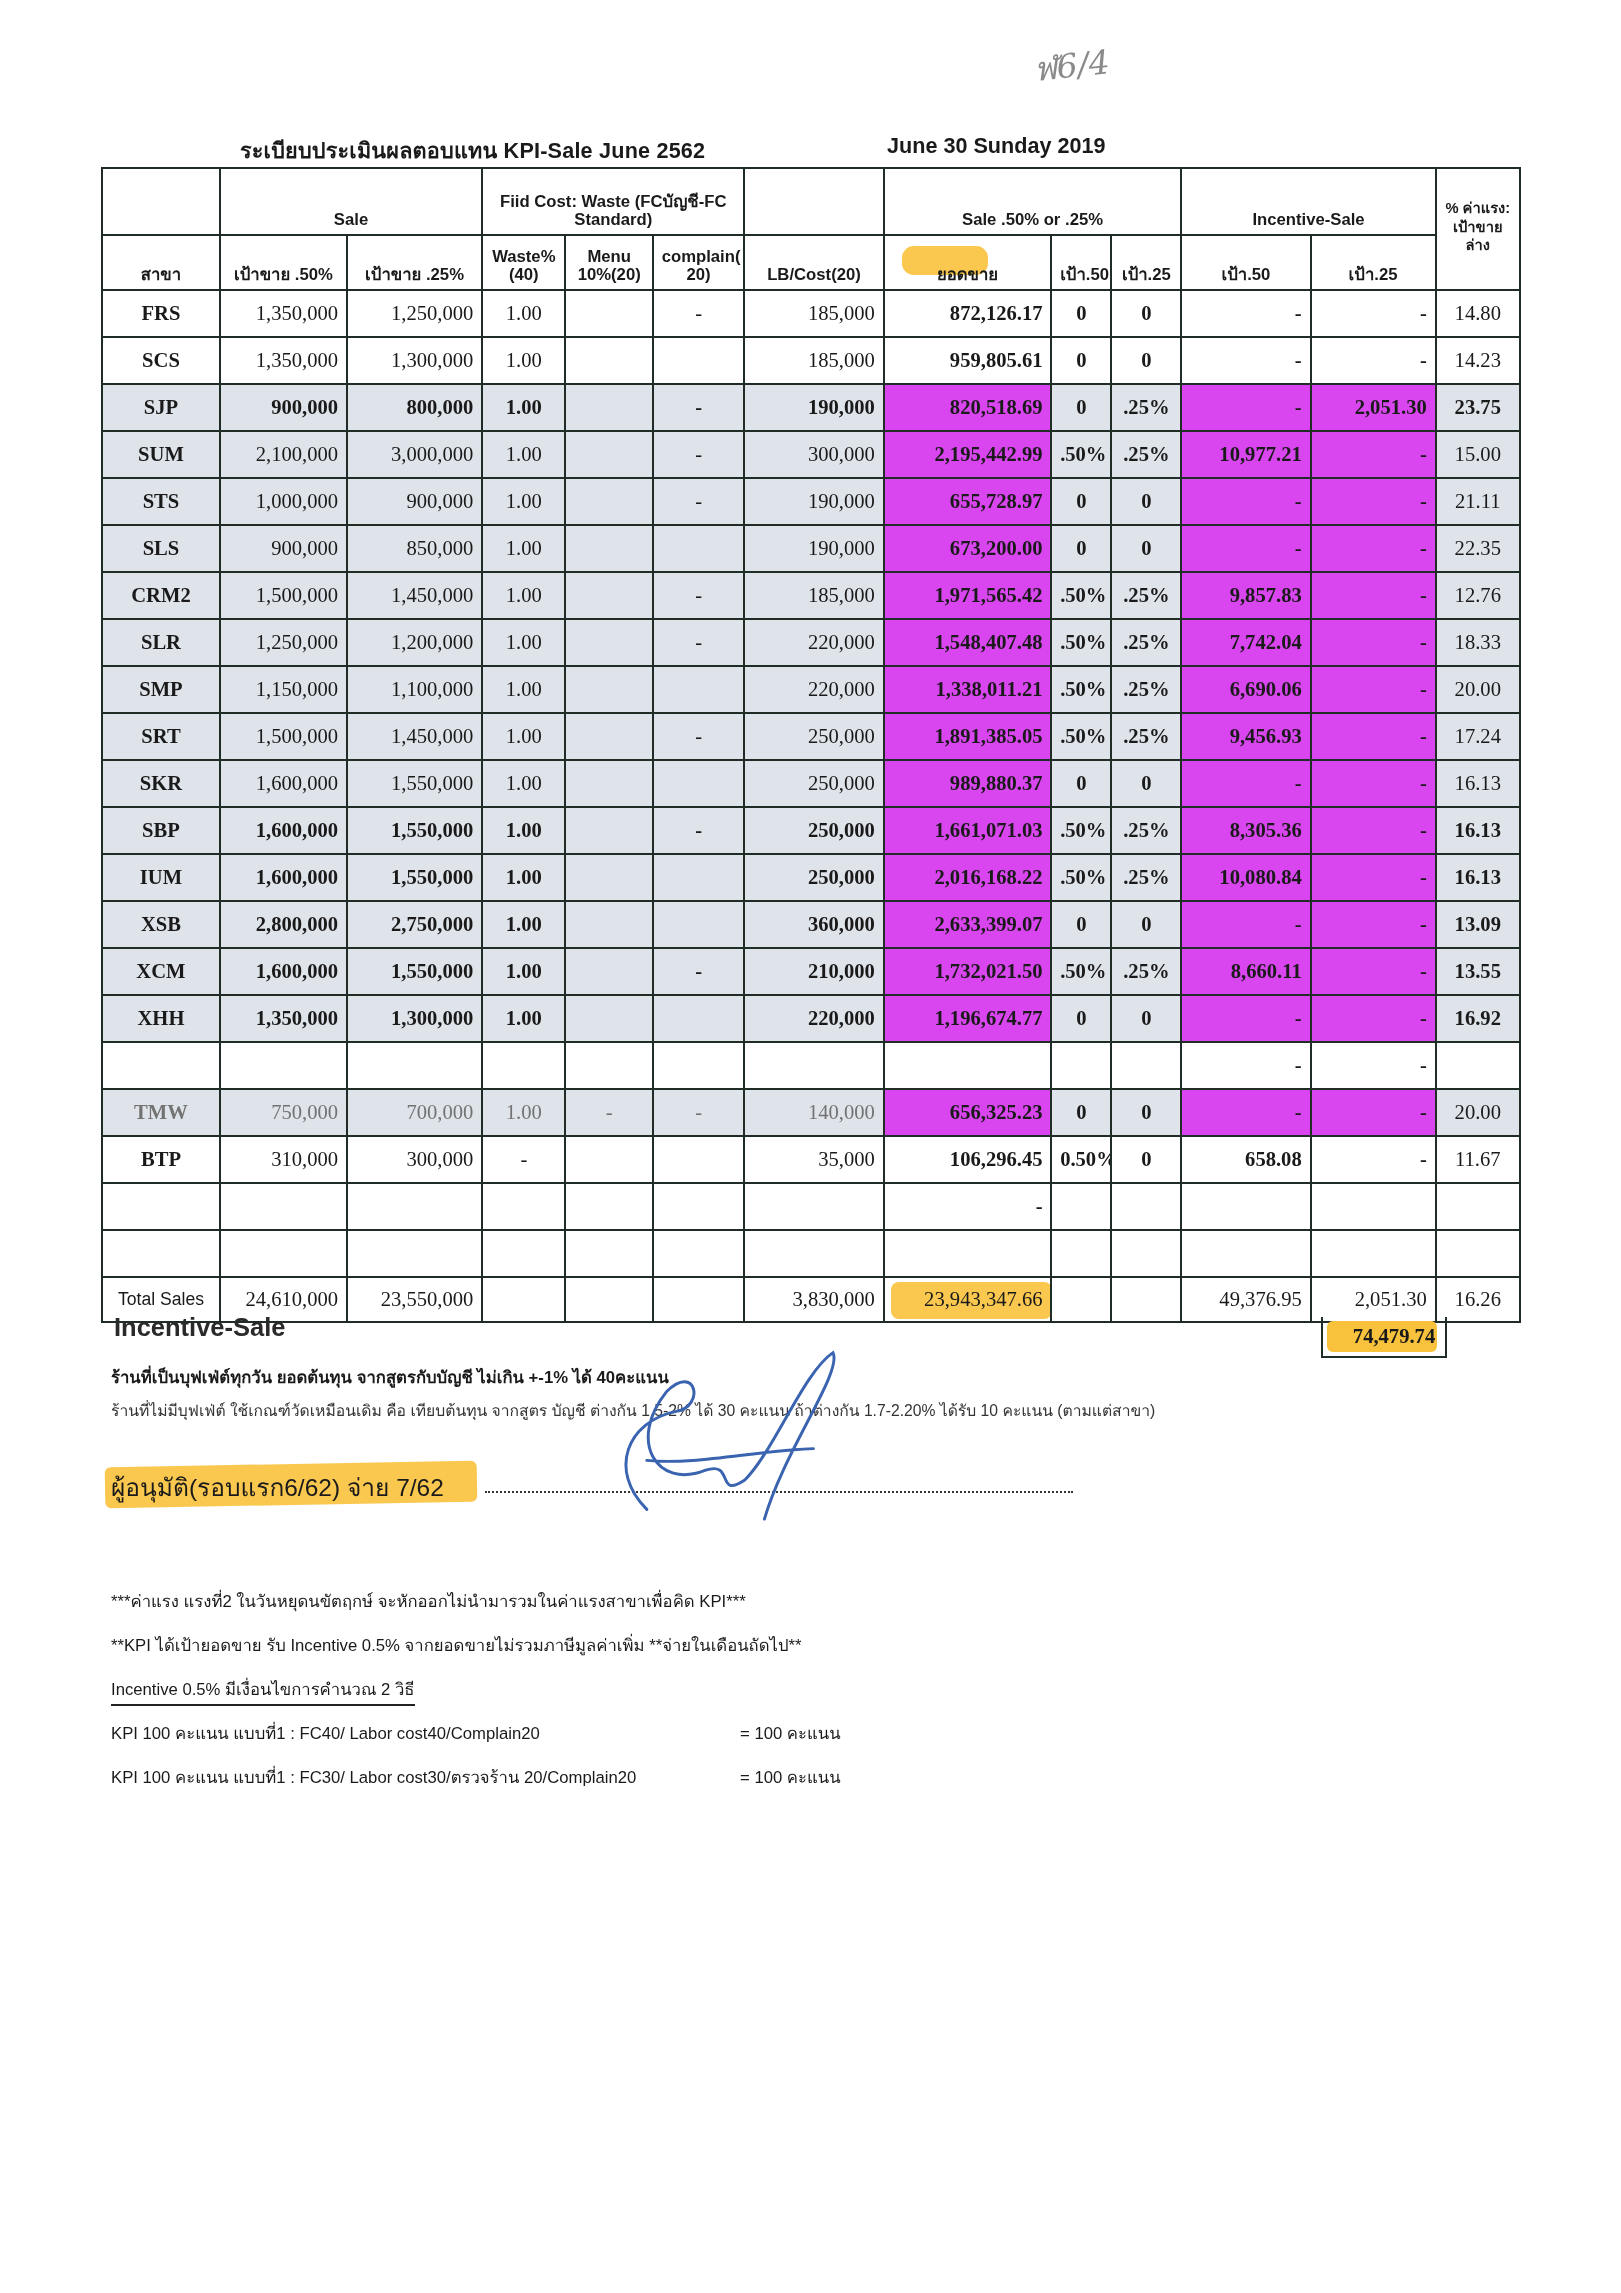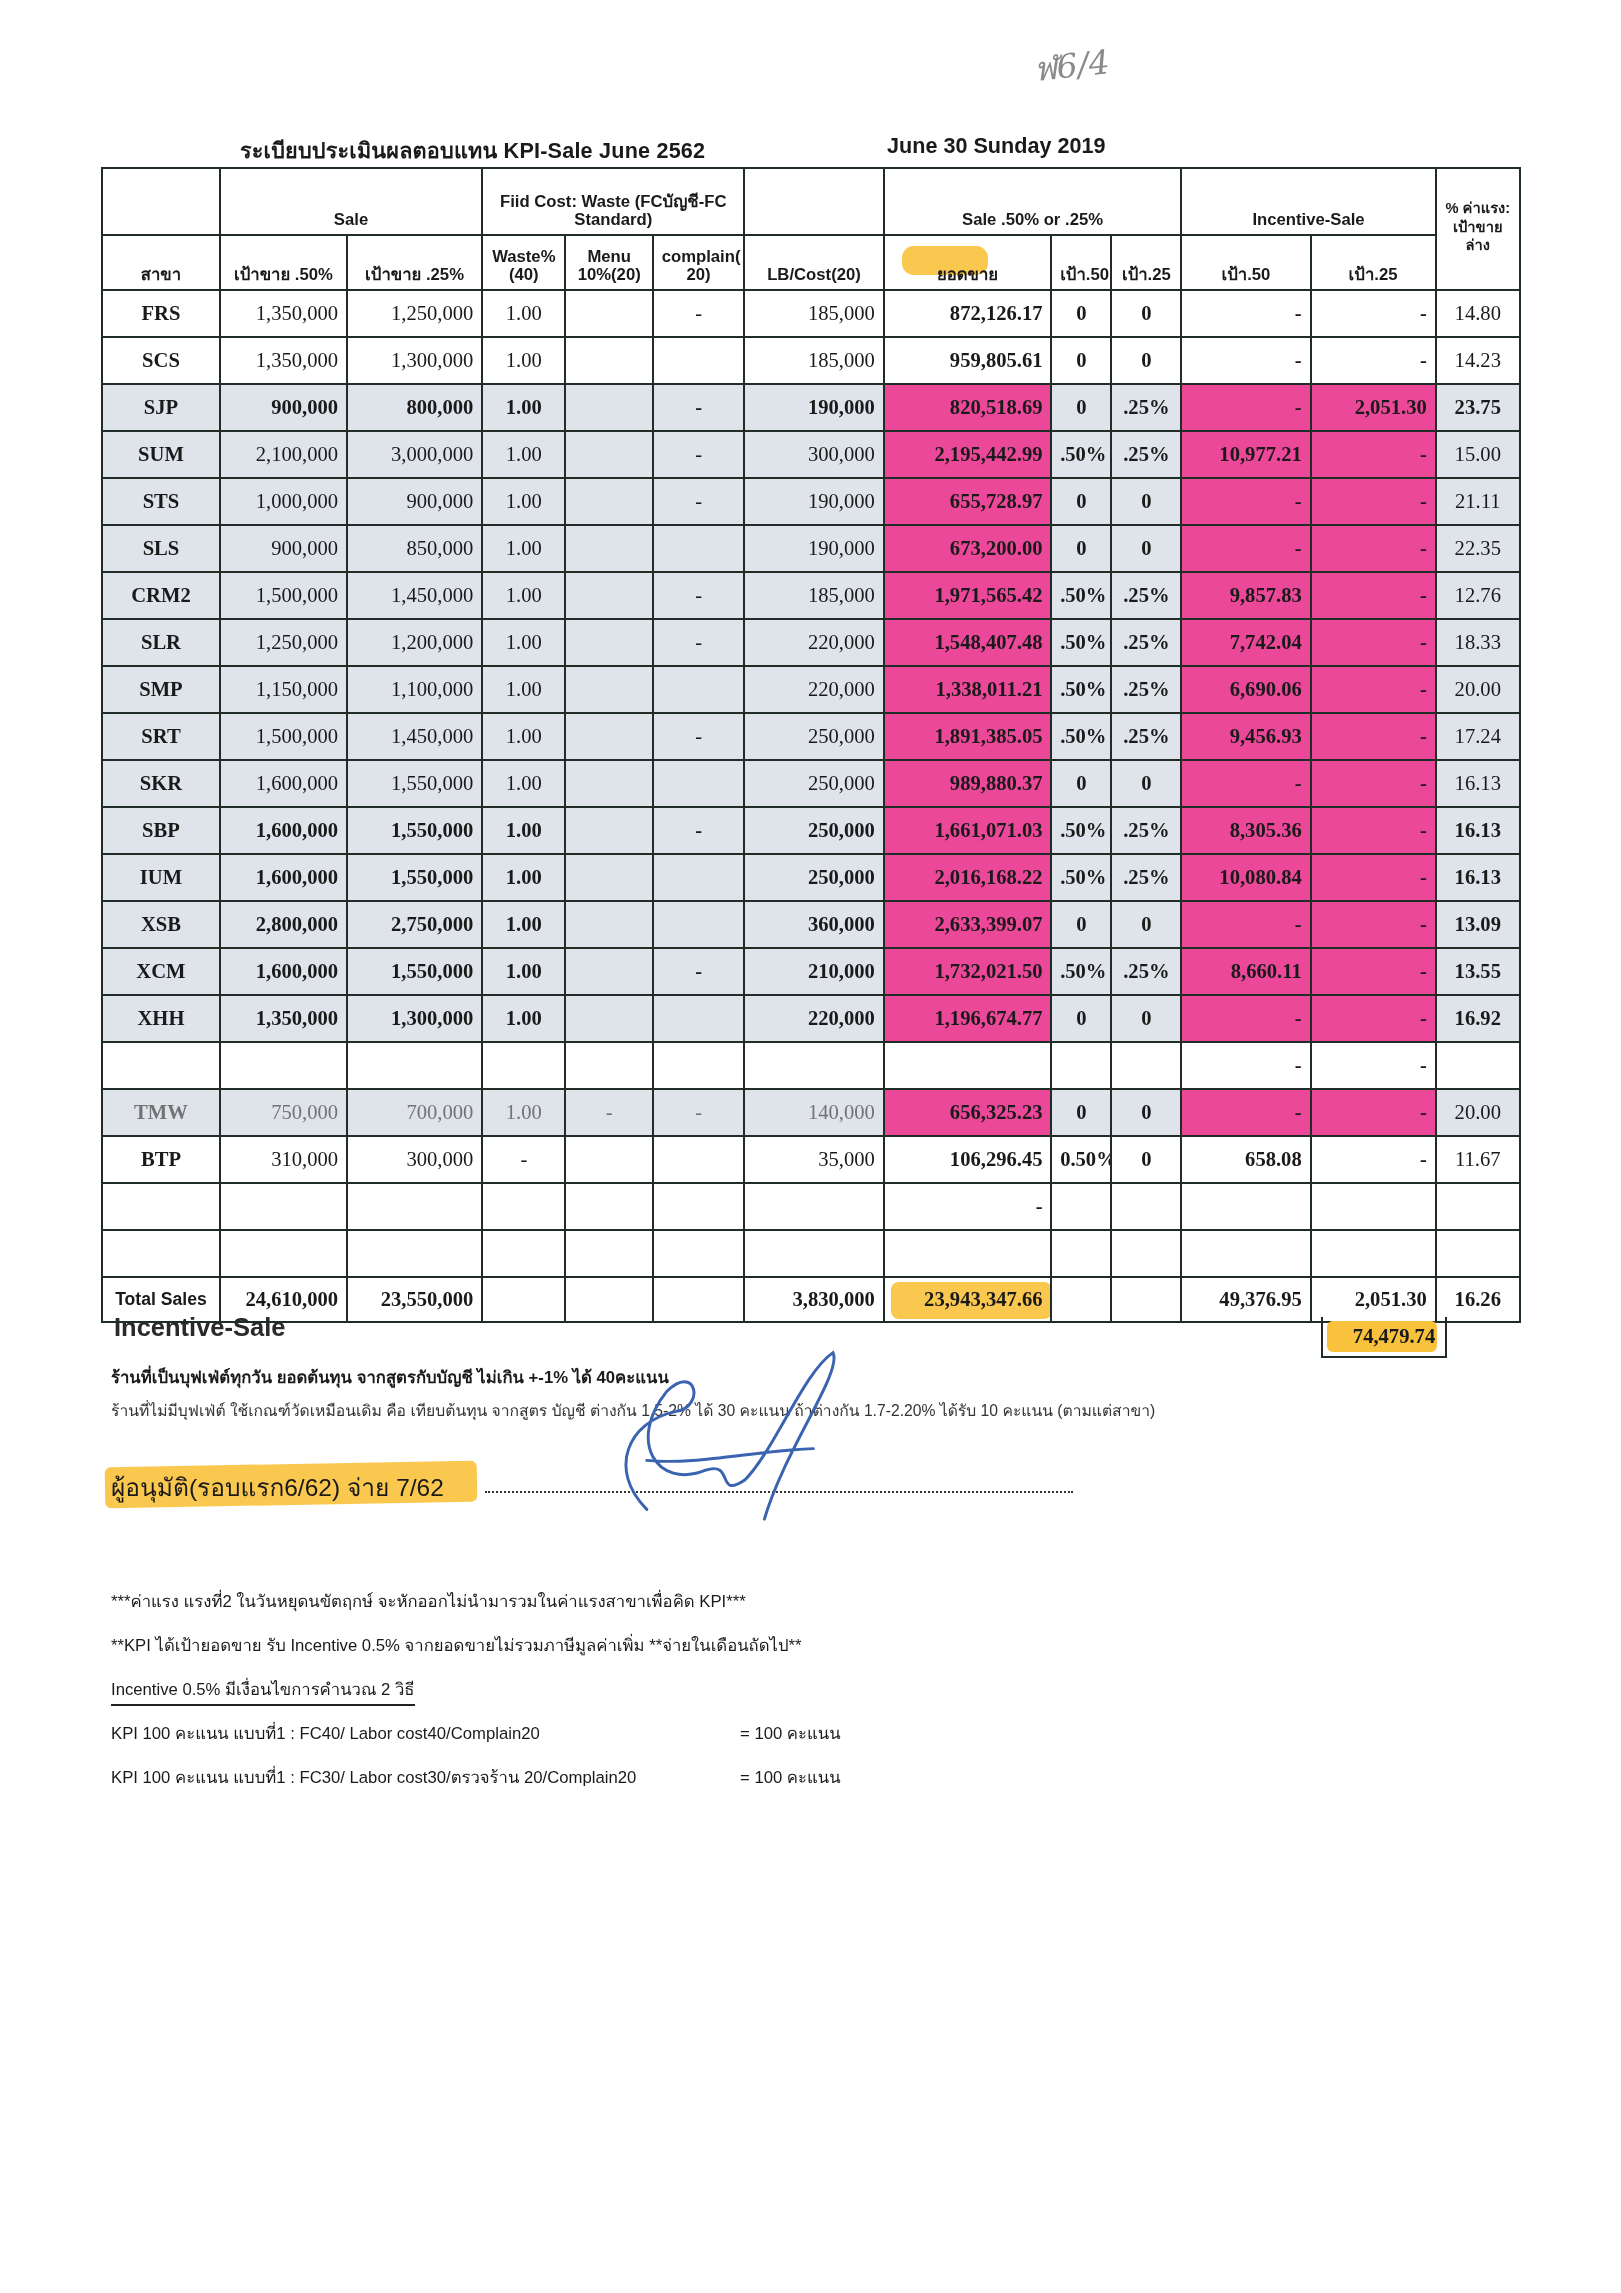--- a/index.html
+++ b/index.html
@@ -26,24 +26,24 @@
   th.yod .hl { position:absolute; left:17.6px; top:9.8px; width:86px; height:29px; background:#f9c23c;
                border-radius:11.8px; opacity:0.9; }
   th.yod span.t { position:relative; }
 
   td.branch { font-family:"Liberation Sans", sans-serif; font-weight:bold; text-align:center; font-size:18.6px; }
   td.branch.serif { font-family:"Liberation Serif", serif; }
   td.num { text-align:right; }
   td.ctr { text-align:center; }
   td.b { font-weight:bold; }
   tr.shade td { background:#dfe3ea; }
-  tr.shade td.white { background:#ec4899; }
+  tr.shade td.white { background:#d946ef; }
   td.dash-b { border-bottom:2px dashed #1f2d26 !important; }
   td.light { color:#737373; }
-  tr.total td { font-weight:bold; height:43px; }
+  tr.total td { font-weight:normal; height:43px; }
   tr.total td.label { font-family:"Liberation Sans", sans-serif; font-size:17.6px; text-align:center; padding:0 2px; }
   td.hlcell { position:relative; }
   td.hlcell .hl { position:absolute; left:5.9px; right:-2px; top:3.9px; bottom:2px; background:#f9c23c;
                   border-radius:7.8px; opacity:0.9; }
   td.hlcell span.t { position:relative; }
 
   .grand-box { position:absolute; left:1321px; top:1317px; width:122px; height:39px;
                border:2.9px solid #1f2d26; border-top:none; font-family:"Liberation Serif", serif;
                font-weight:bold; font-size:20.6px; }
   .grand-box .hl { position:absolute; left:3.9px; top:3.9px; width:110px; height:31px; background:#f9c23c; border-radius:5.9px; }

